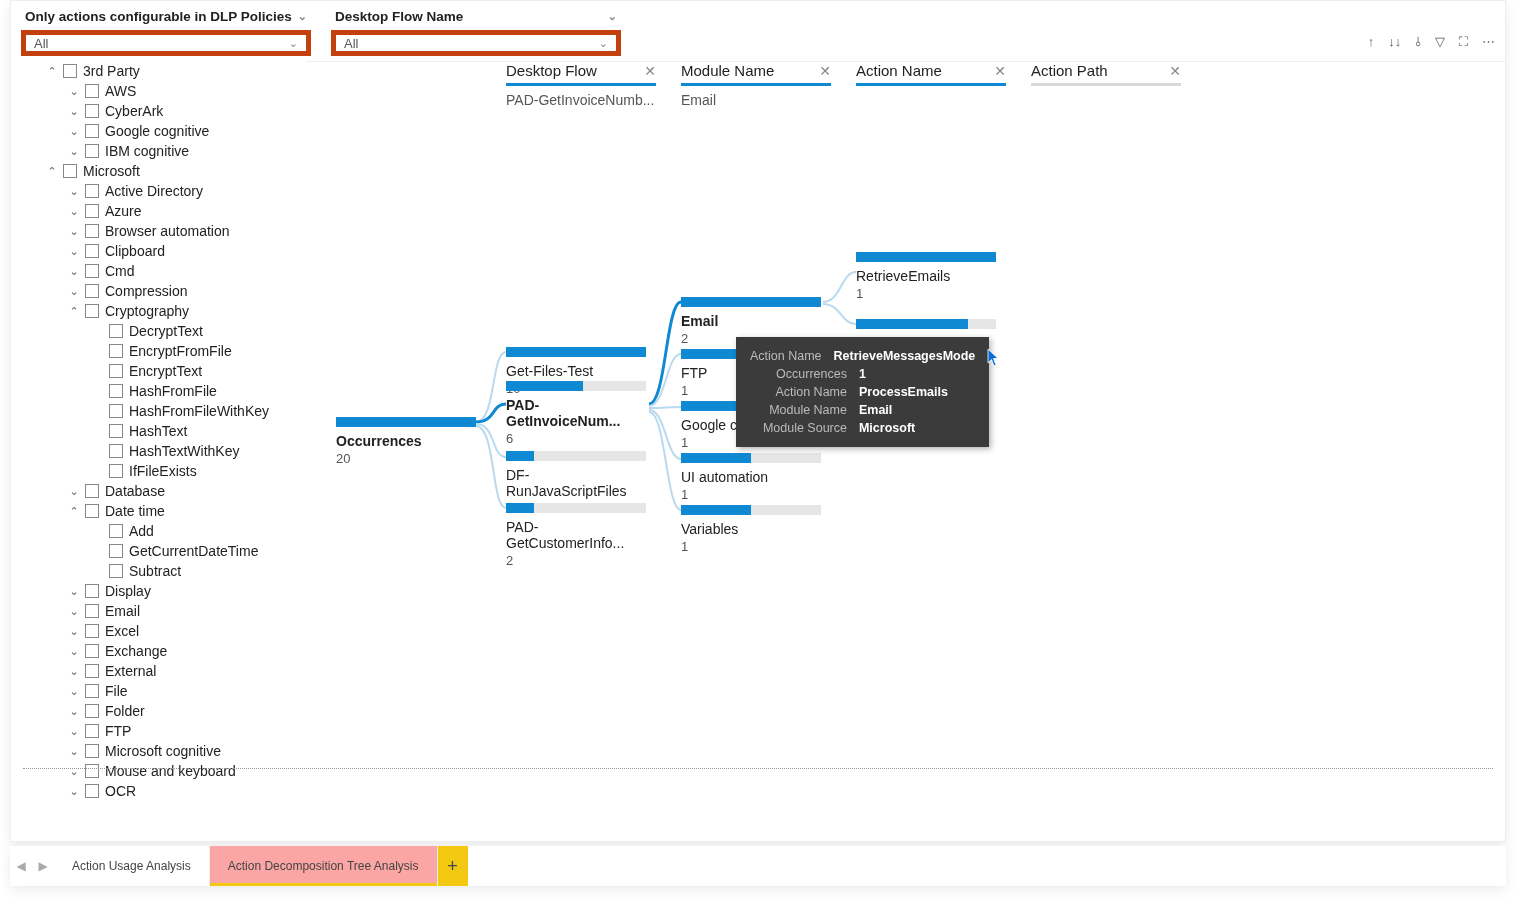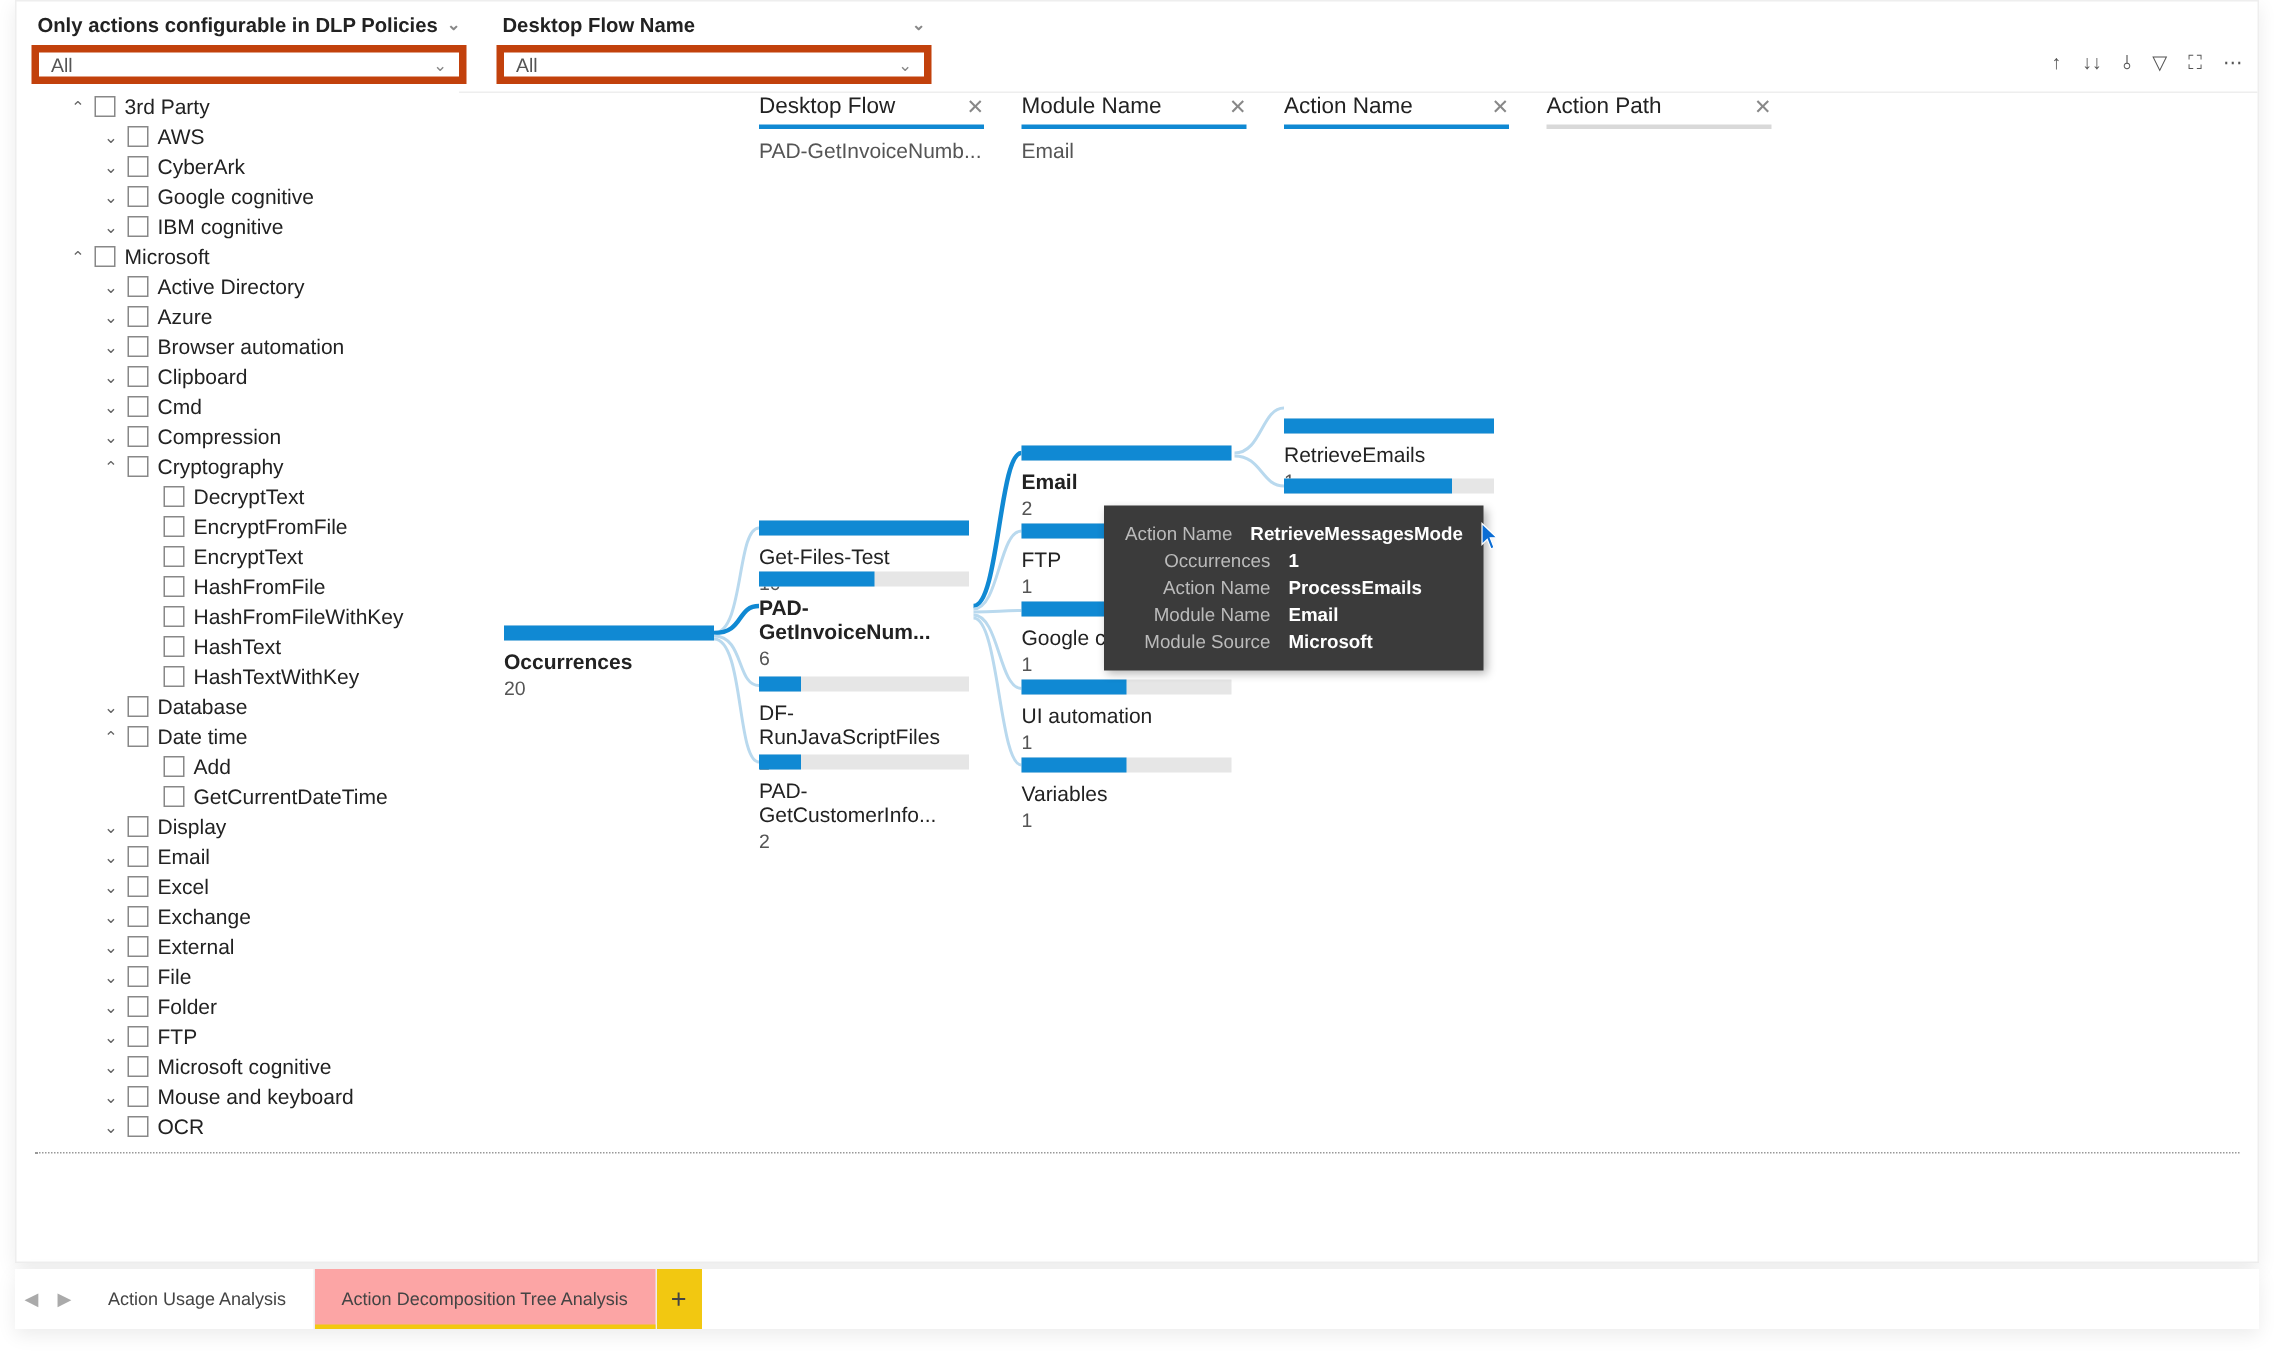--- a/index.html
+++ b/index.html
@@ -186,39 +186,49 @@
           <div class="tree-row indent-3">
             <span class="tw"></span>
             <span class="cb"></span>
             <span>HashText</span>
           </div>
           <div class="tree-row indent-3">
             <span class="tw"></span>
             <span class="cb"></span>
             <span>HashTextWithKey</span>
           </div>
+          <div class="tree-row indent-3">
+            <span class="tw"></span>
+            <span class="cb"></span>
+            <span>IfFileExists</span>
+          </div>
           <div class="tree-row indent-2">
             <span class="tw">⌄</span>
             <span class="cb"></span>
             <span>Database</span>
           </div>
           <div class="tree-row indent-2">
             <span class="tw">⌃</span>
             <span class="cb"></span>
             <span>Date time</span>
           </div>
           <div class="tree-row indent-3">
             <span class="tw"></span>
             <span class="cb"></span>
             <span>Add</span>
           </div>
           <div class="tree-row indent-3">
             <span class="tw"></span>
             <span class="cb"></span>
             <span>GetCurrentDateTime</span>
+          </div>
+          <div class="tree-row indent-3">
+            <span class="tw"></span>
+            <span class="cb"></span>
+            <span>Subtract</span>
           </div>
           <div class="tree-row indent-2">
             <span class="tw">⌄</span>
             <span class="cb"></span>
             <span>Display</span>
           </div>
           <div class="tree-row indent-2">
             <span class="tw">⌄</span>
             <span class="cb"></span>
             <span>Email</span>
@@ -394,21 +404,21 @@
           </div>
           <div class="node" style="left: 375px; top: 443px;">
             <div class="bar">
               <div class="fill" style="width:50%"></div>
             </div>
             <div class="nlabel">Variables</div>
             <div class="nval">1</div>
           </div>
         </div>
       <div id="actions">
-          <div class="node" style="left: 550px; top: 217px;">
+          <div class="node" style="left: 550px; top: 190px;">
             <div class="bar">
               <div class="fill" style="width:100%"></div>
             </div>
             <div class="nlabel">RetrieveEmails</div>
             <div class="nval">1</div>
           </div>
           <div class="node" style="left: 550px; top: 257px;">
             <div class="bar">
               <div class="fill" style="width:80%"></div>
             </div>

